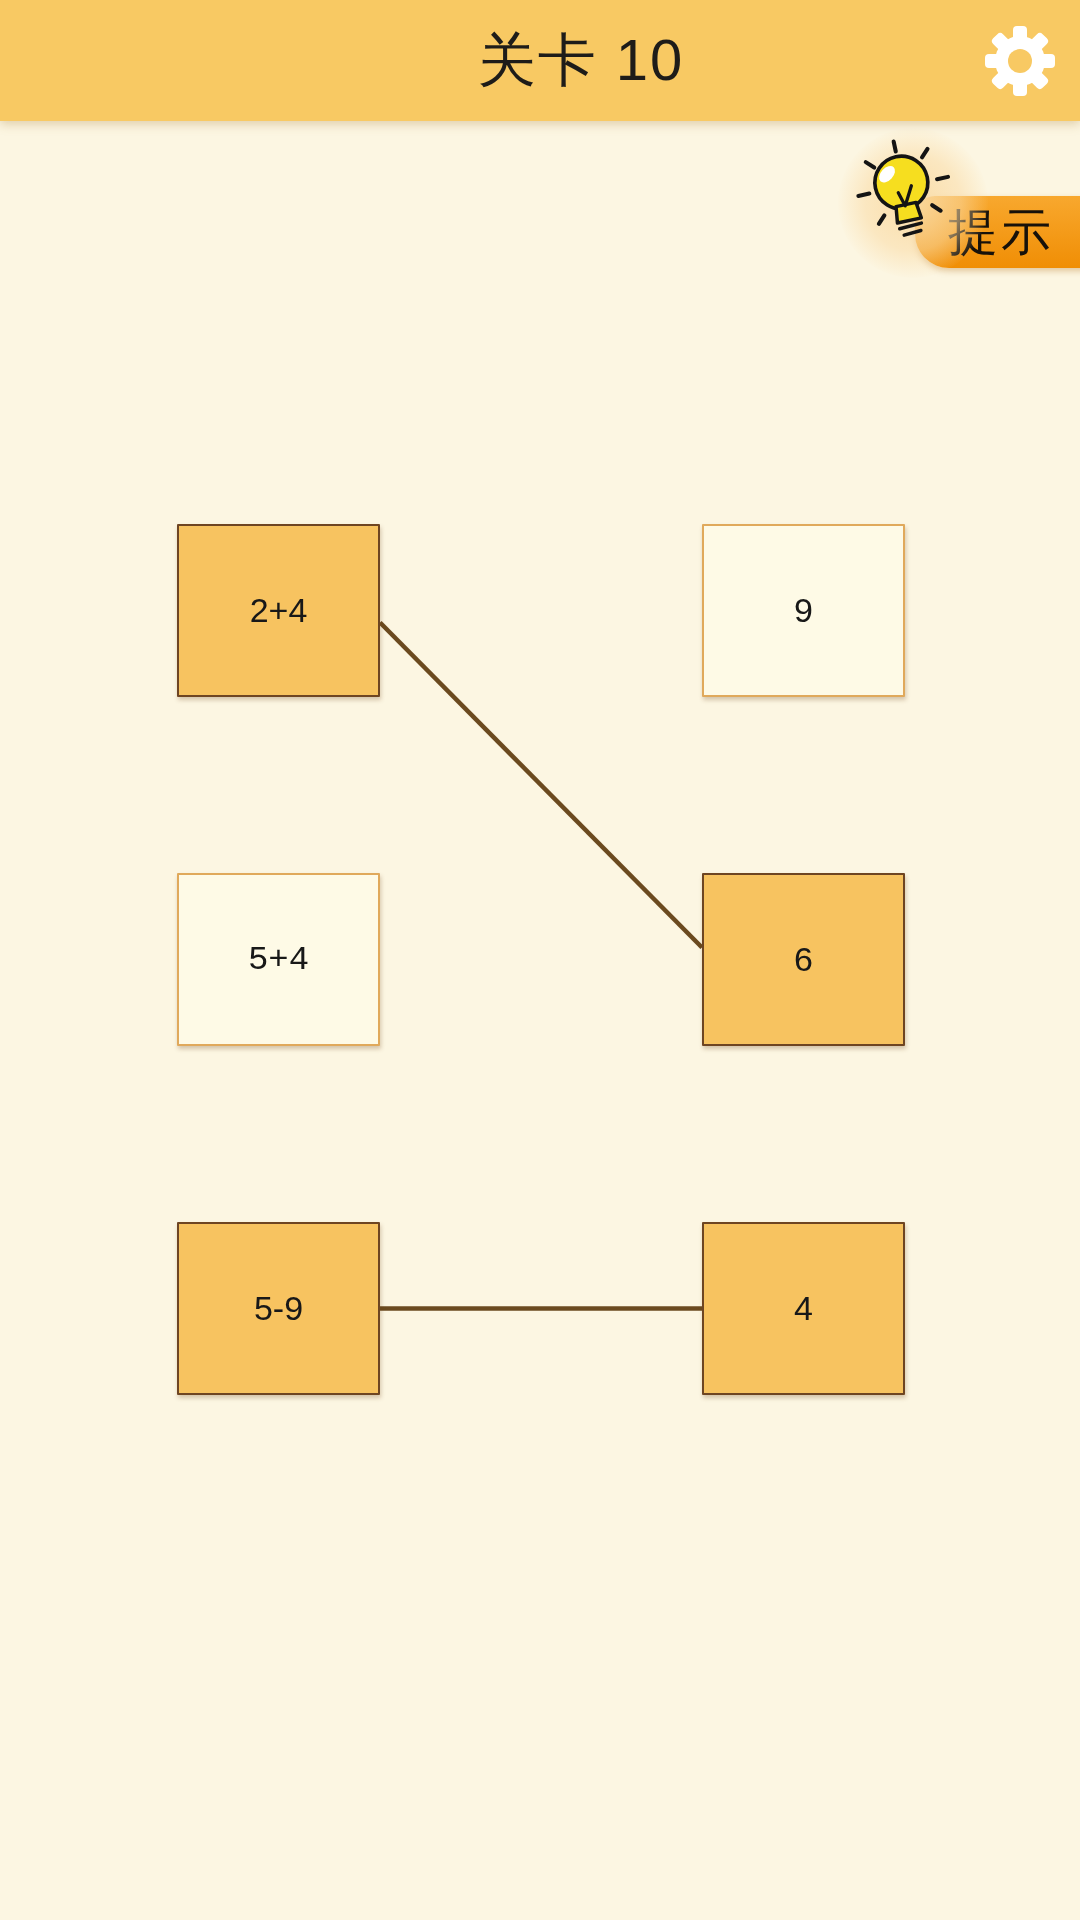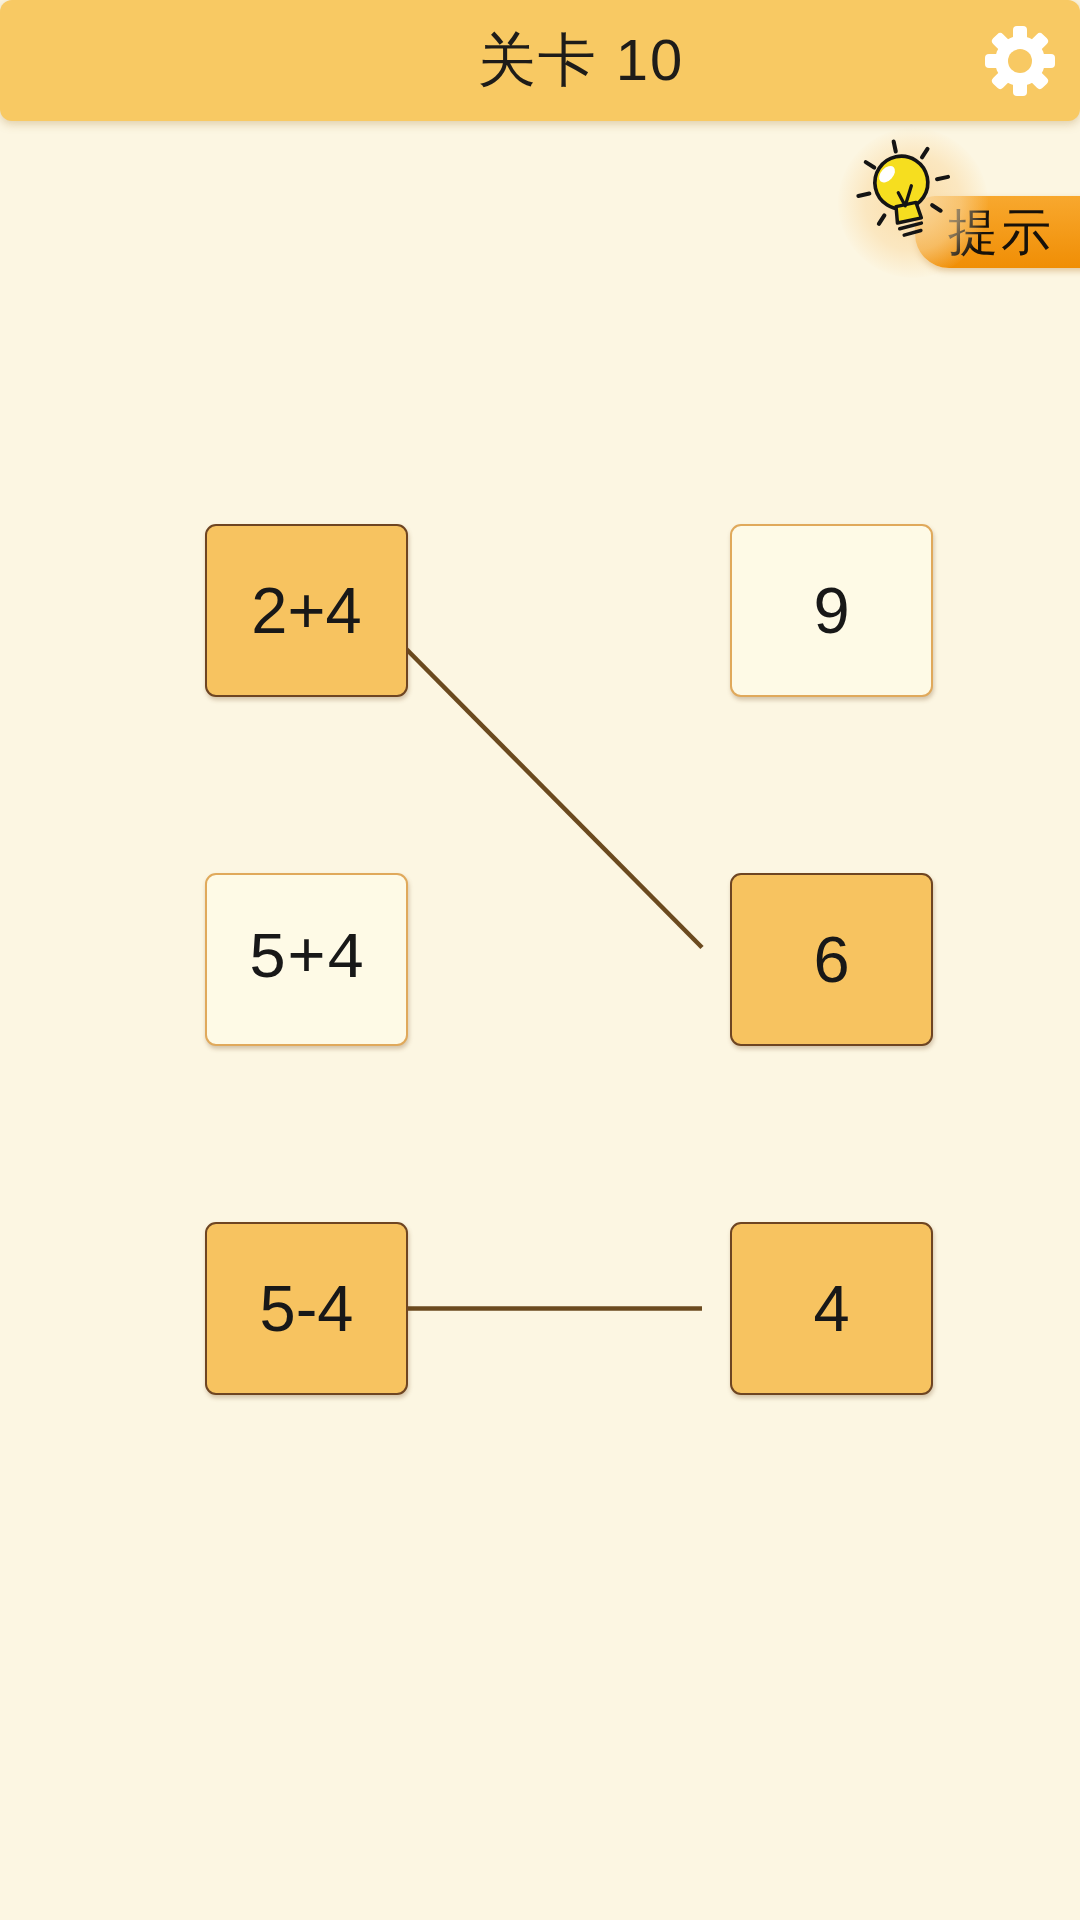--- a/index.html
+++ b/index.html
@@ -8,21 +8,20 @@
     background:var(--page-bg,#FCF6E2);
     font-family:"Liberation Sans","DejaVu Sans",sans-serif;
     -webkit-font-smoothing:antialiased;
   }
   
   .header{
     position:absolute;left:0;top:0;width:1080px;height:121px;
     background:var(--header-bg,#F8C963);
     box-shadow:0 3px 10px rgba(170,130,60,.35);
     z-index:5;
-    border-radius:12px;
   }
   .header-title{
     position:absolute;left:581px;top:61px;transform:translate(-50%,-50%);
     font-size:58px;color:#1E1C19;letter-spacing:2px;white-space:nowrap;
   }
   .gear-btn{
     position:absolute;left:983px;top:24px;width:74px;height:74px;
     background:none;border:none;padding:0;cursor:pointer;
   }
   .gear-btn svg{display:block;width:74px;height:74px;}
@@ -41,24 +40,23 @@
   .hint-glow{
     position:absolute;left:838px;top:128px;width:150px;height:150px;border-radius:50%;
     background:radial-gradient(circle,rgba(250,219,165,.95) 0%,rgba(250,219,165,.55) 45%,rgba(250,219,165,0) 72%);
     pointer-events:none;
   }
   .bulb{position:absolute;left:848px;top:132px;width:112px;height:118px;pointer-events:none;}
   
   #lines{position:absolute;left:0;top:0;z-index:1;pointer-events:none;}
   .card{
     position:absolute;width:203px;height:173px;box-sizing:border-box;
-    border-radius:11px;display:flex;align-items:center;justify-content:center;
-    font-size:65px;color:#181818;z-index:2;cursor:pointer;
+    border-radius:1px;display:flex;align-items:center;justify-content:center;
+    font-size:34px;color:#181818;z-index:2;cursor:pointer;
     box-shadow:1px 3px 4px rgba(110,70,25,.28);
-    margin-left:28px;
   }
   .card.matched{
     background:var(--card-matched-bg,#F7C360);
     border:2px solid var(--card-matched-border,#6E4522);
   }
   .card.unmatched{
     background:var(--card-unmatched-bg,#FEFAE6);
     border:2px solid var(--card-unmatched-border,#E0A95B);
   }
 </style>
@@ -68,21 +66,21 @@
 <svg id="lines" width="1080" height="1920" viewBox="0 0 1080 1920">
     <line x1="380" y1="622.5" x2="702" y2="947.5" stroke="#6B4A1F" stroke-width="4.5"></line>
     <line x1="380" y1="1308.5" x2="702" y2="1308.5" stroke="#6B4A1F" stroke-width="4.5"></line>
   </svg>
 
 <div id="board">
     <div class="card matched" style="left: 177px; top: 524px;">2+4</div>
     <div class="card unmatched" style="left: 702px; top: 524px;">9</div>
     <div class="card unmatched" style="left: 177px; top: 873px; font-family: Liberation Mono, monospace;">5+4</div>
     <div class="card matched" style="left: 702px; top: 873px;">6</div>
-    <div class="card matched" style="left: 177px; top: 1222px;">5-4</div>
+    <div class="card matched" style="left: 177px; top: 1222px;">5-9</div>
     <div class="card matched" style="left: 702px; top: 1222px;">4</div>
   </div>
 
 <div class="hint-group">
   <button class="hint-tab">
     <span>提示</span>
   </button>
   <div class="hint-glow"></div>
   <svg class="bulb" viewBox="0 0 110 115">
     <g transform="rotate(-12 54 52)" stroke="#141414" stroke-linecap="round" fill="none">

